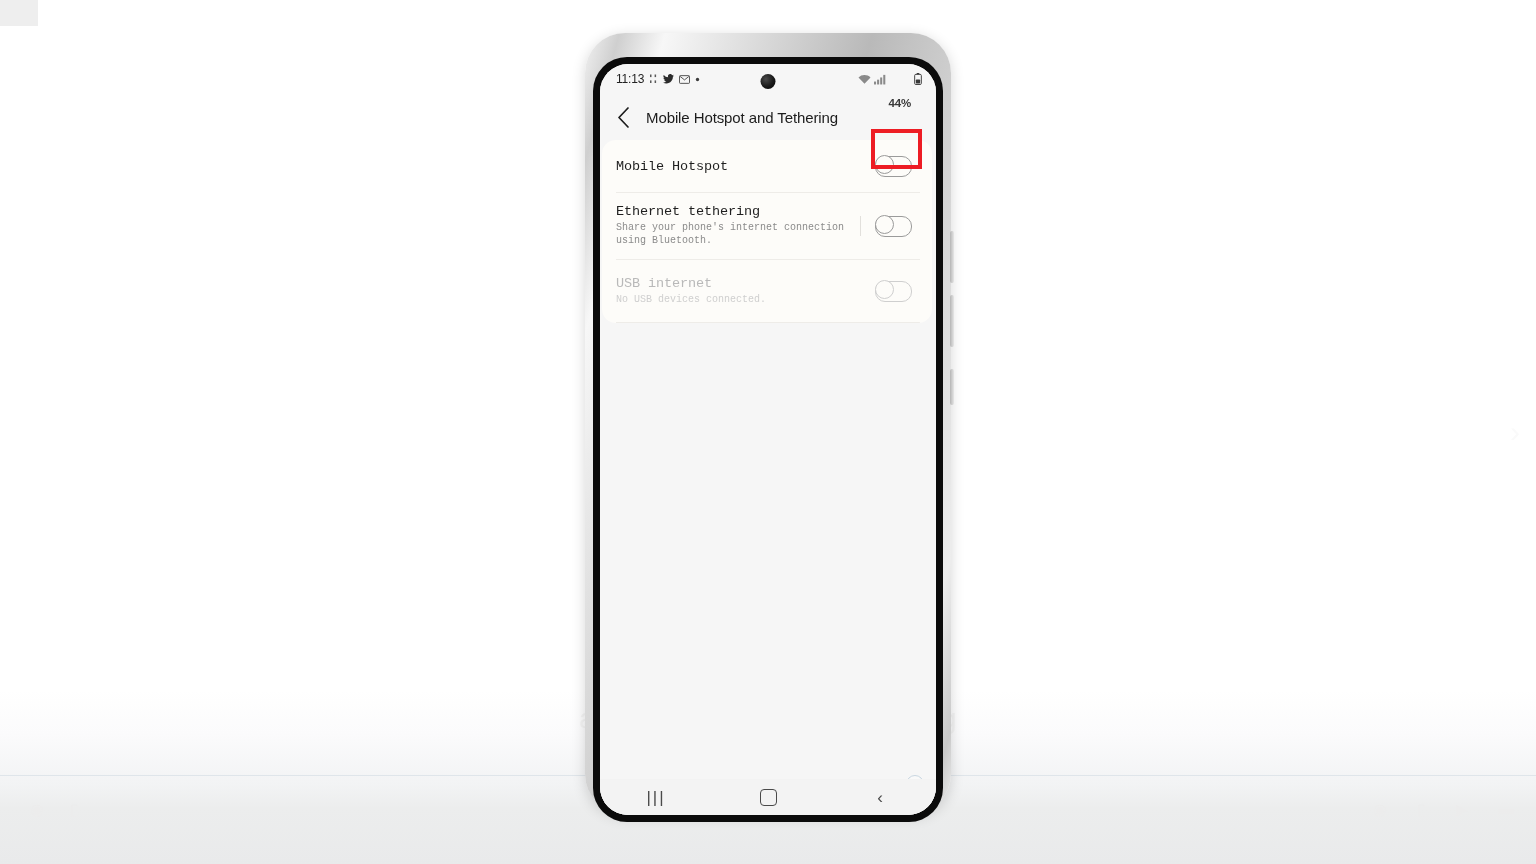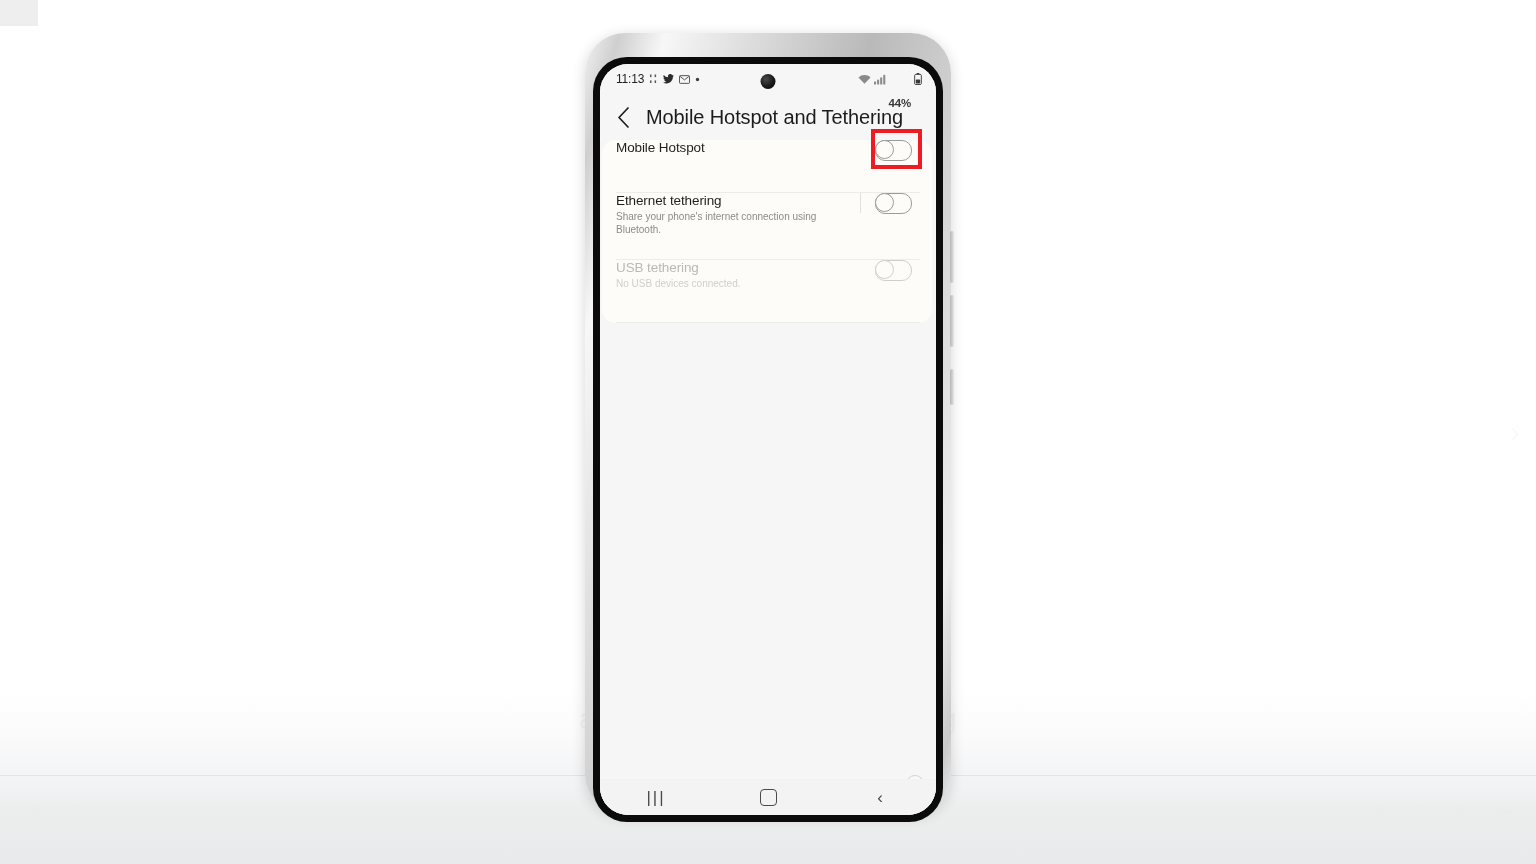--- a/index.html
+++ b/index.html
@@ -201,21 +201,21 @@
   }
   .back-chevron {
     width: 22px;
     height: 22px;
     display: flex;
     align-items: center;
     justify-content: center;
     color: #1d1d1d;
   }
   .app-title {
-    font-size: 20px;
+    font-size: 15px;
     color: #1c1c1c;
     letter-spacing: -0.1px;
   }
 
   
   .content {
     position: relative;
     background: #f6f6f6;
     height: 675px;
   }
@@ -224,23 +224,24 @@
     left: 2px;
     top: 0;
     width: 330px;
     background: #fdfcf9;
     border-radius: 14px;
     overflow: hidden;
   }
   .row {
     position: relative;
     display: flex;
-    align-items: flex-start;
+    align-items: center;
     padding: 0 20px 0 14px;
     min-height: 52px;
+    font-family: Liberation Mono, monospace;
   }
   .row-texts { flex: 1; padding-right: 10px; }
   .row-title {
     font-size: 13.5px;
     color: #1f1f1f;
     letter-spacing: -0.1px;
   }
   .row-sub {
     font-size: 10px;
     color: #8b8b8b;
@@ -465,21 +466,21 @@
               <div class="v-sep"></div>
               <div class="toggle">
                 <div class="knob"></div>
               </div>
             </div>
 
             <div class="row-divider"></div>
 
             <div class="row disabled" style="min-height:62px;">
               <div class="row-texts">
-                <div class="row-title">USB tethering</div>
+                <div class="row-title">USB internet</div>
                 <div class="row-sub">No USB devices connected.</div>
               </div>
               <div class="toggle muted">
                 <div class="knob"></div>
               </div>
             </div>
 
             <div class="row-divider"></div>
 
 

